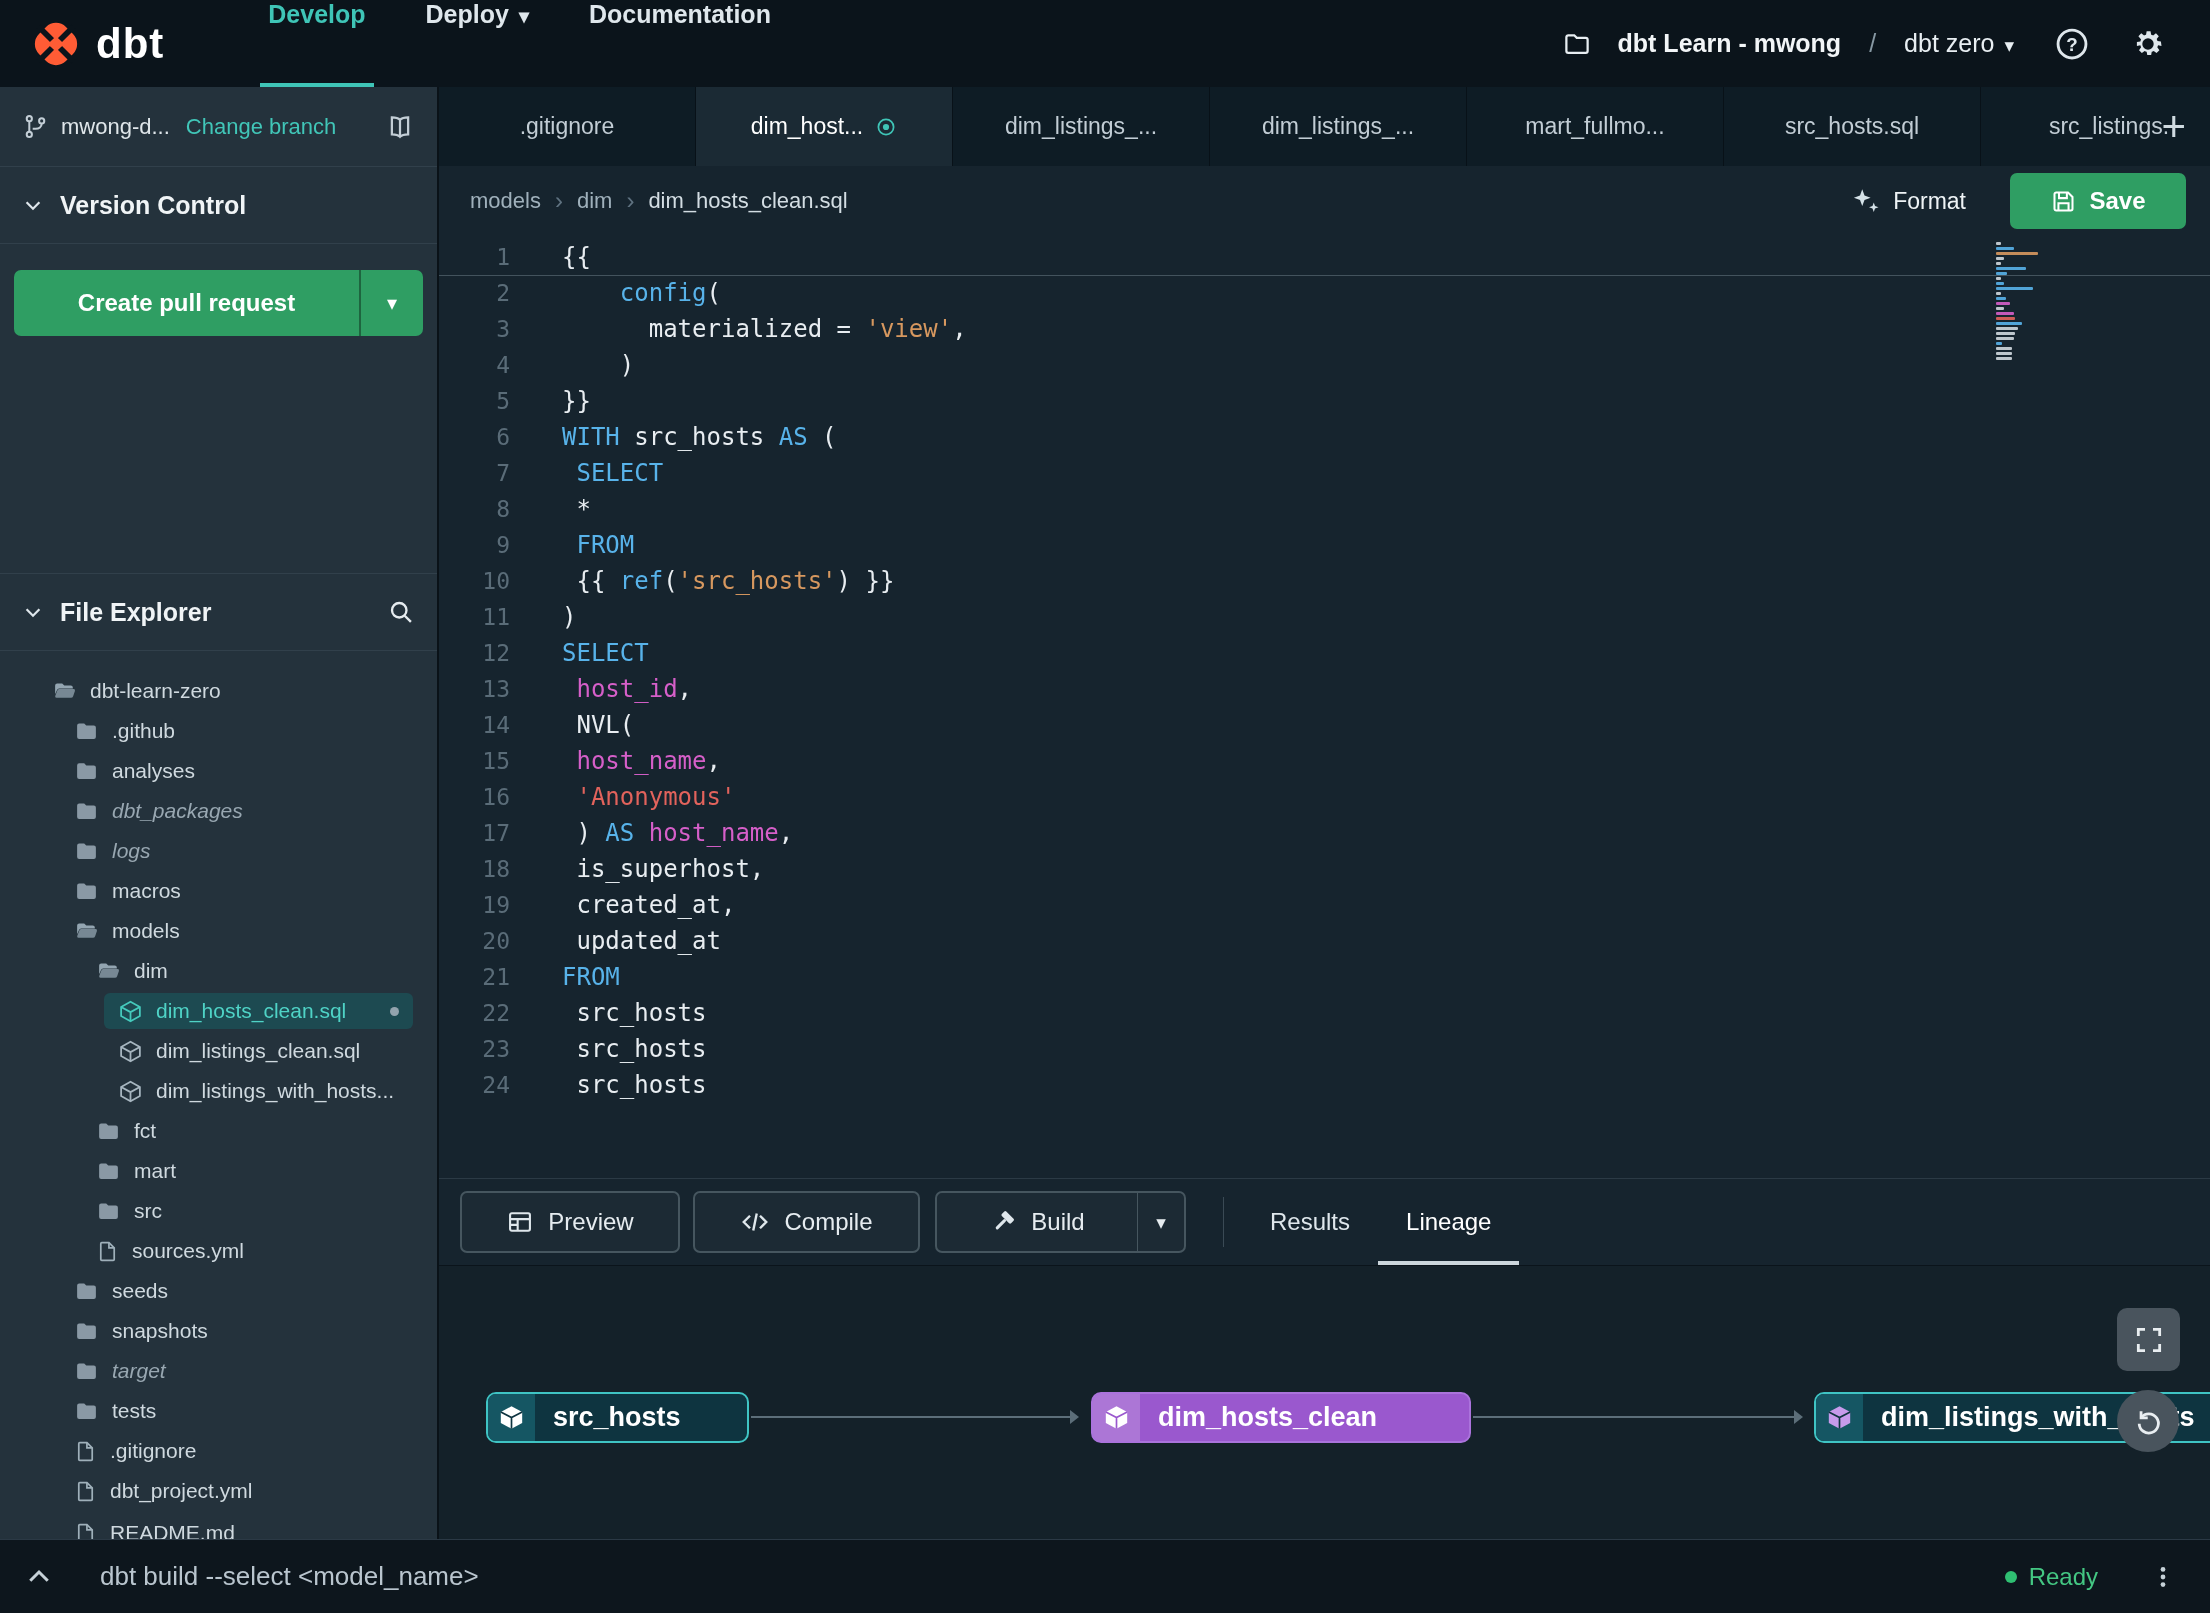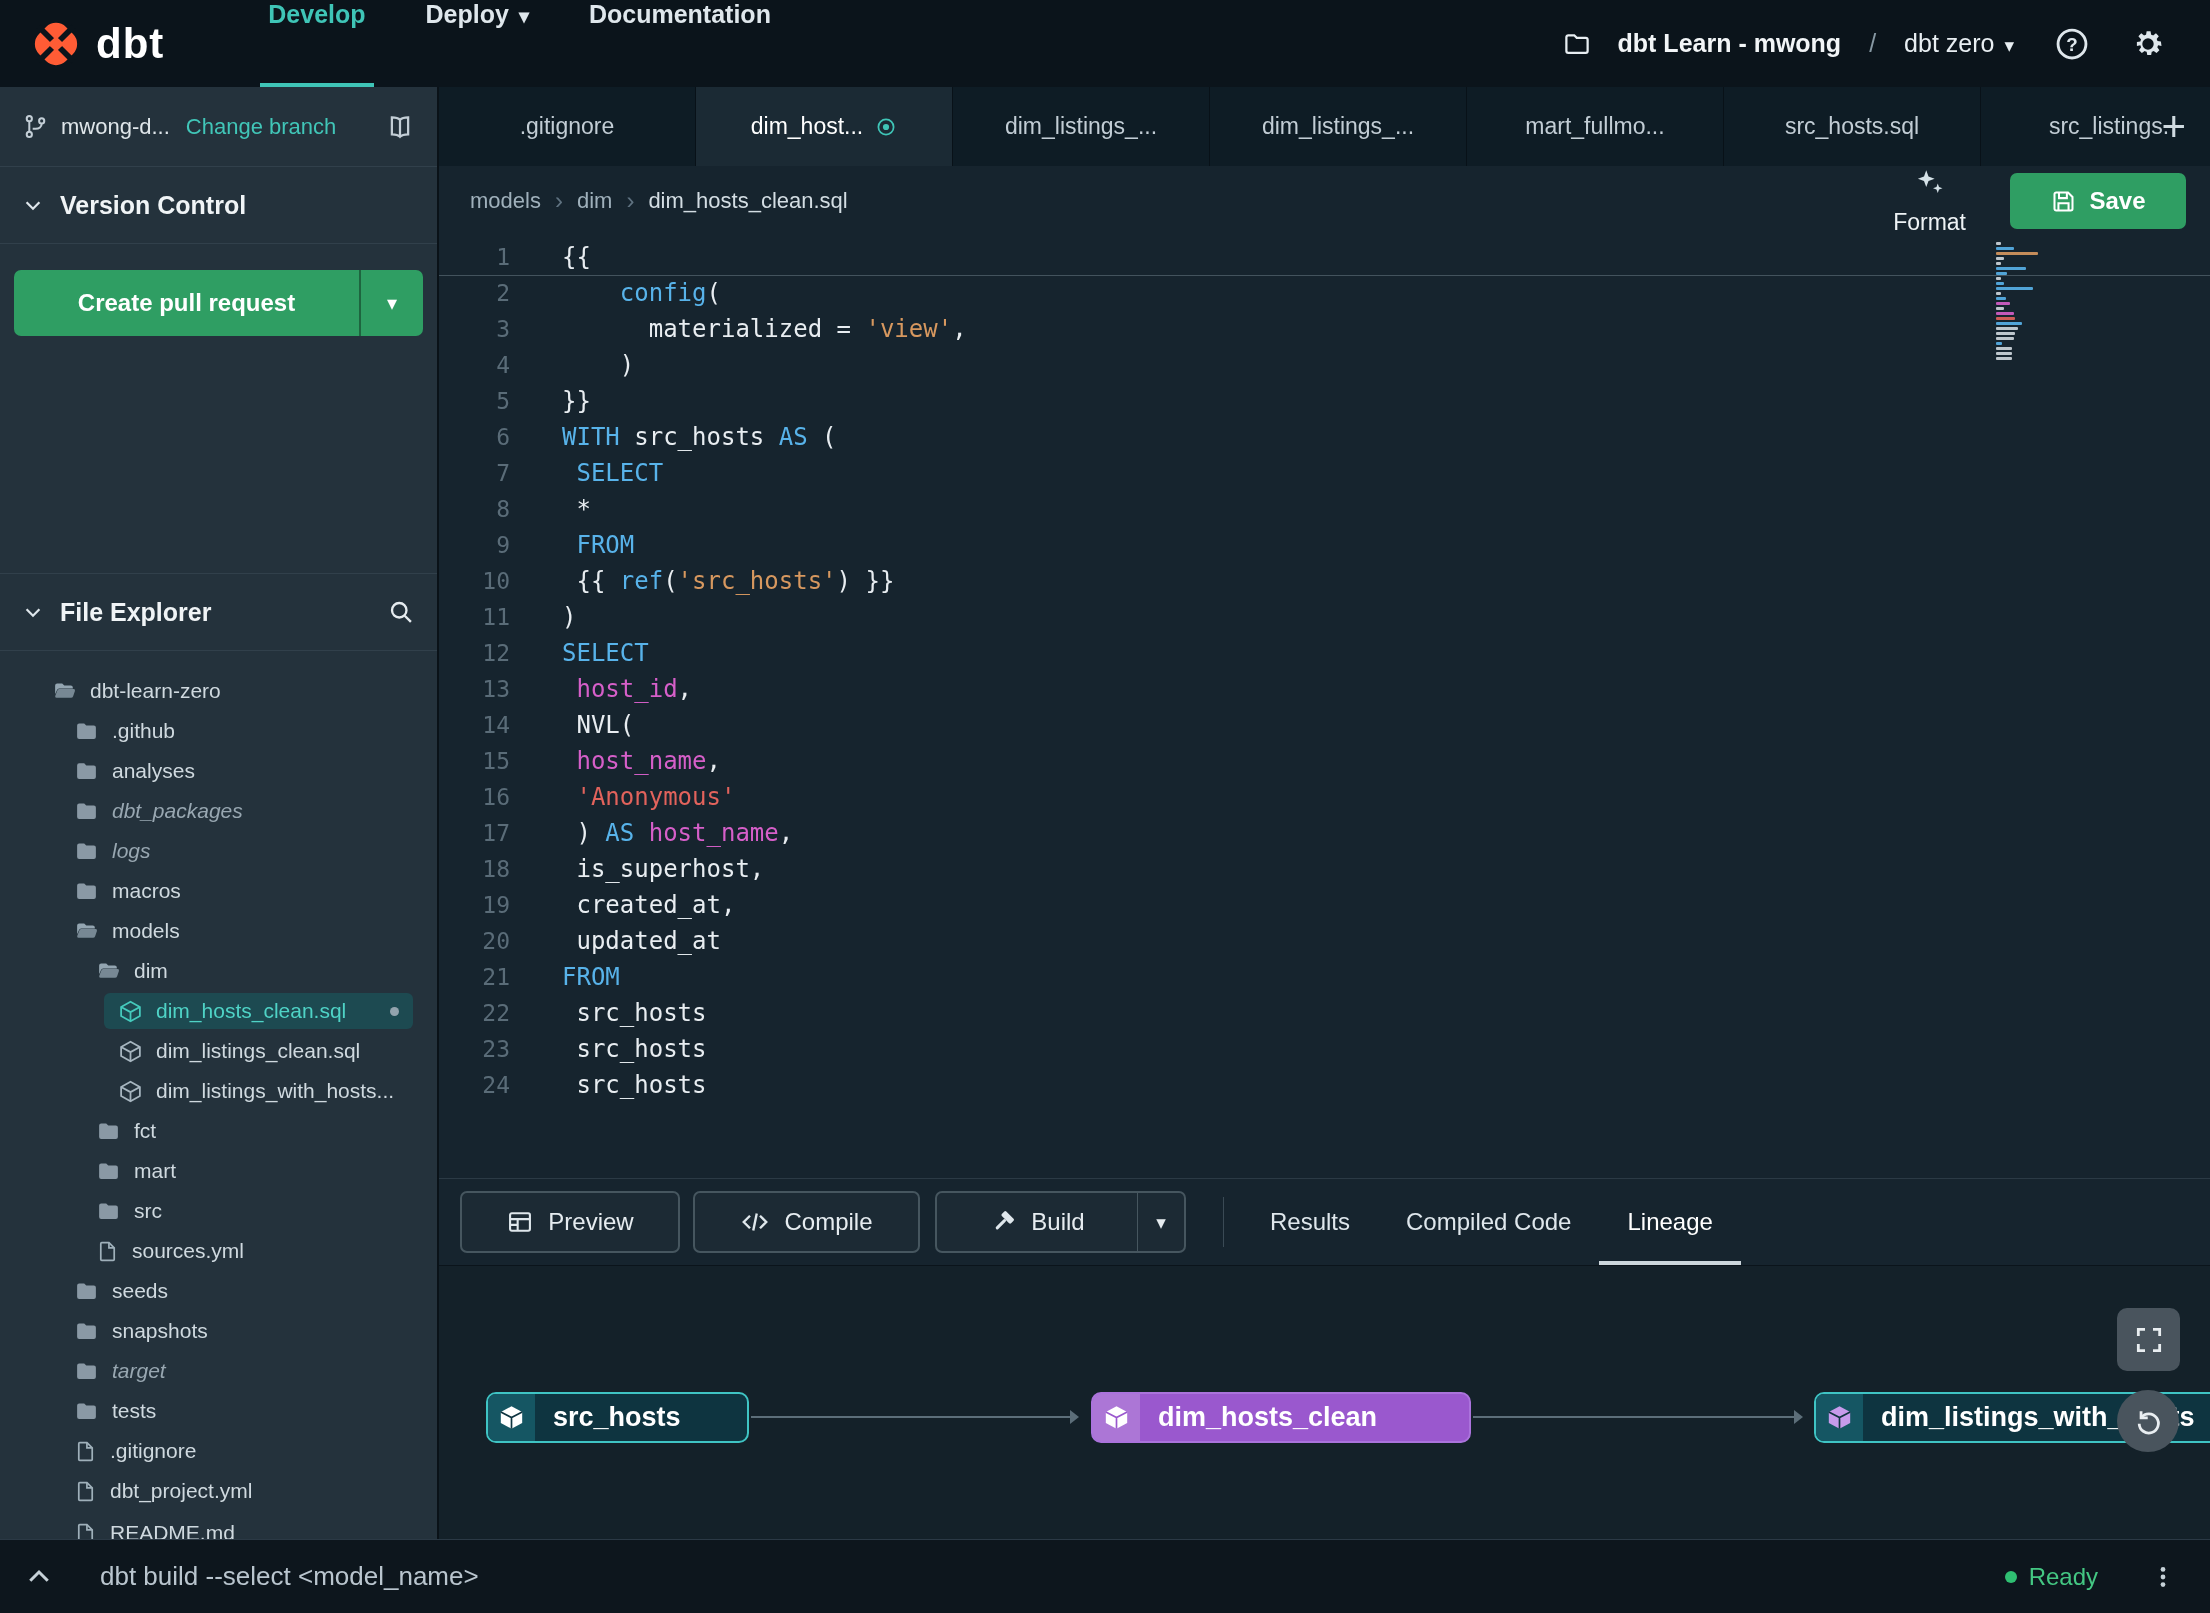--- a/index.html
+++ b/index.html
@@ -54,21 +54,21 @@
   .tabbar{position:absolute;top:0;left:0;right:0;height:79px;background:#0e1c25;display:flex;overflow:hidden;}
   .tab{width:256px;flex:none;display:flex;align-items:center;justify-content:center;gap:12px;font-size:23px;color:#c2cdd5;border-right:1px solid #081118;cursor:pointer;white-space:nowrap;}
   .tab.active{background:#1b2a34;color:#fff;}
   .tab-add{position:absolute;right:14px;top:0;height:79px;display:flex;align-items:center;font-size:42px;font-weight:300;color:#cfdae0;cursor:pointer;padding:0 10px;background:transparent;}
 
   
   .crumbbar{position:absolute;top:79px;left:0;right:0;height:70px;background:#16242e;display:flex;align-items:center;padding:0 24px 0 31px;border-bottom:1px solid #1e2c36;}
   .crumb-item{font-size:22px;color:#9fb0bb;}
   .crumb-item.last{color:#d3dde3;}
   .crumb-sep{font-size:24px;color:#5f7280;margin:0 14px;}
-  .format-btn{margin-left:auto;display:flex;align-items:center;gap:12px;font-size:23px;color:#eef3f5;cursor:pointer;padding:8px 10px;flex-direction:column;}
+  .format-btn{margin-left:auto;display:flex;align-items:center;gap:12px;font-size:23px;color:#eef3f5;cursor:pointer;padding:8px 10px;}
   .save-btn{margin-left:34px;width:176px;height:56px;background:#2f9e63;border-radius:7px;display:flex;align-items:center;justify-content:center;gap:12px;font-size:24px;font-weight:600;color:#fff;cursor:pointer;}
 
   
   .editor{position:absolute;top:149px;left:0;right:0;height:942px;background:#16242e;overflow:hidden;}
   .gutter{position:absolute;top:3px;left:0;width:100px;text-align:right;padding-right:29px;box-sizing:border-box;
           font-family:"DejaVu Sans Mono",monospace;font-size:23px;line-height:36px;color:#5a6c78;}
   .code{position:absolute;top:3px;left:123px;right:0;font-family:"DejaVu Sans Mono",monospace;font-size:24px;line-height:36px;white-space:pre;}
   .current-line-rule{position:absolute;top:39px;left:0;right:0;height:1px;background:#43535d;}
   .tk-p{color:#e8edf1}.tk-kw{color:#58b3ea}.tk-str{color:#d7985f}.tk-str2{color:#e2635c}.tk-id{color:#d65fc9}
   .minimap{position:absolute;top:6px;left:1557px;width:44px;}
@@ -605,21 +605,20 @@
                 </g>
               </svg>
           </span>
           <span>Build</span>
         </div>
         <div class="act-btn btn-build-caret">▾</div>
       </div>
       <div class="panel-divider"></div>
       <div class="panel-tabs">
           <div class="panel-tab">Results</div>
-          <div class="panel-tab">Compiled Code</div>
           <div class="panel-tab active">Lineage</div>
         </div>
     </div>
 
     <div class="lineage">
       <div class="edge e0"></div>
       <div class="edge e1"></div>
       <div class="lineage-nodes">
           <div class="node n0 node-teal">
             <span class="nicon">

